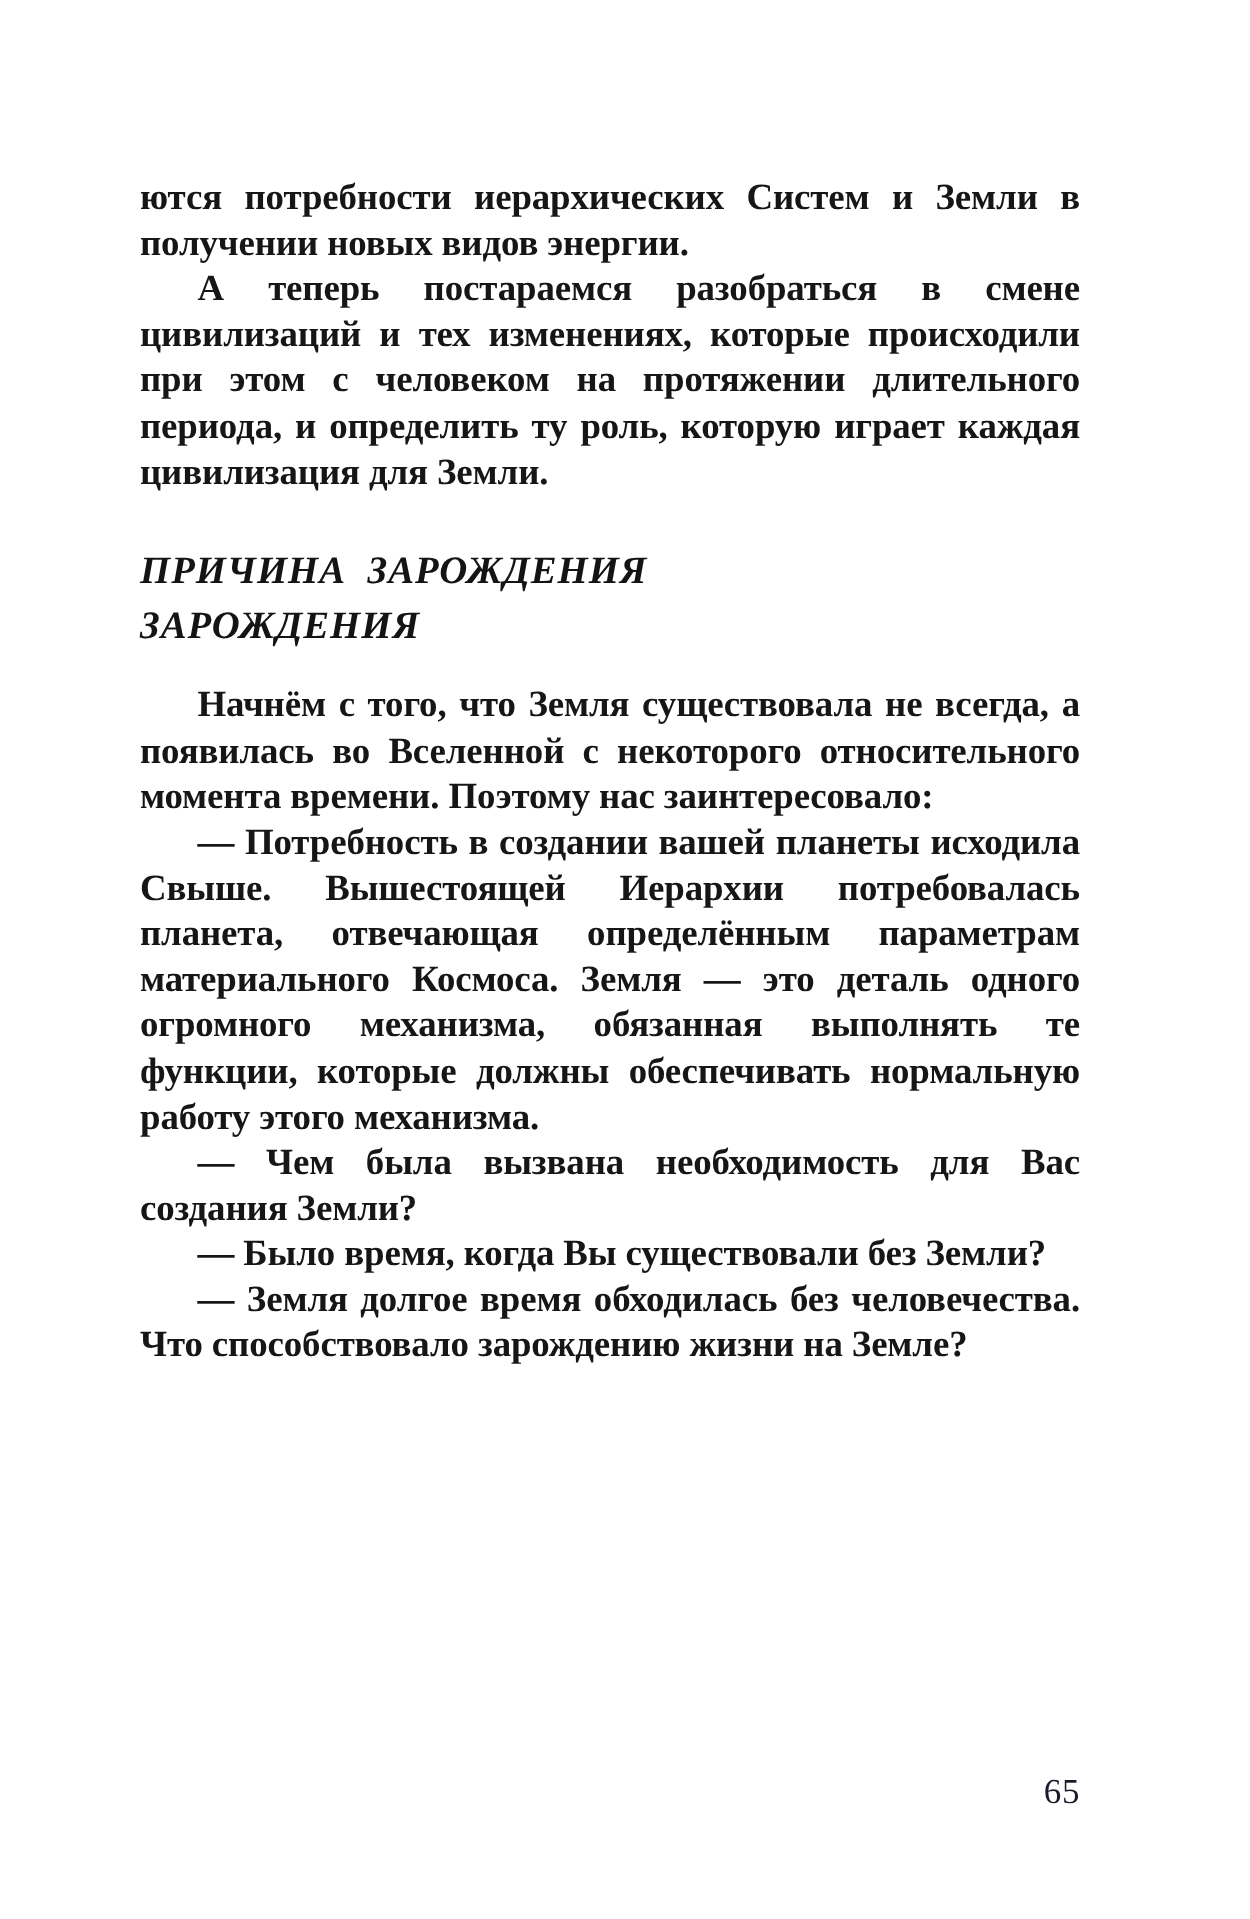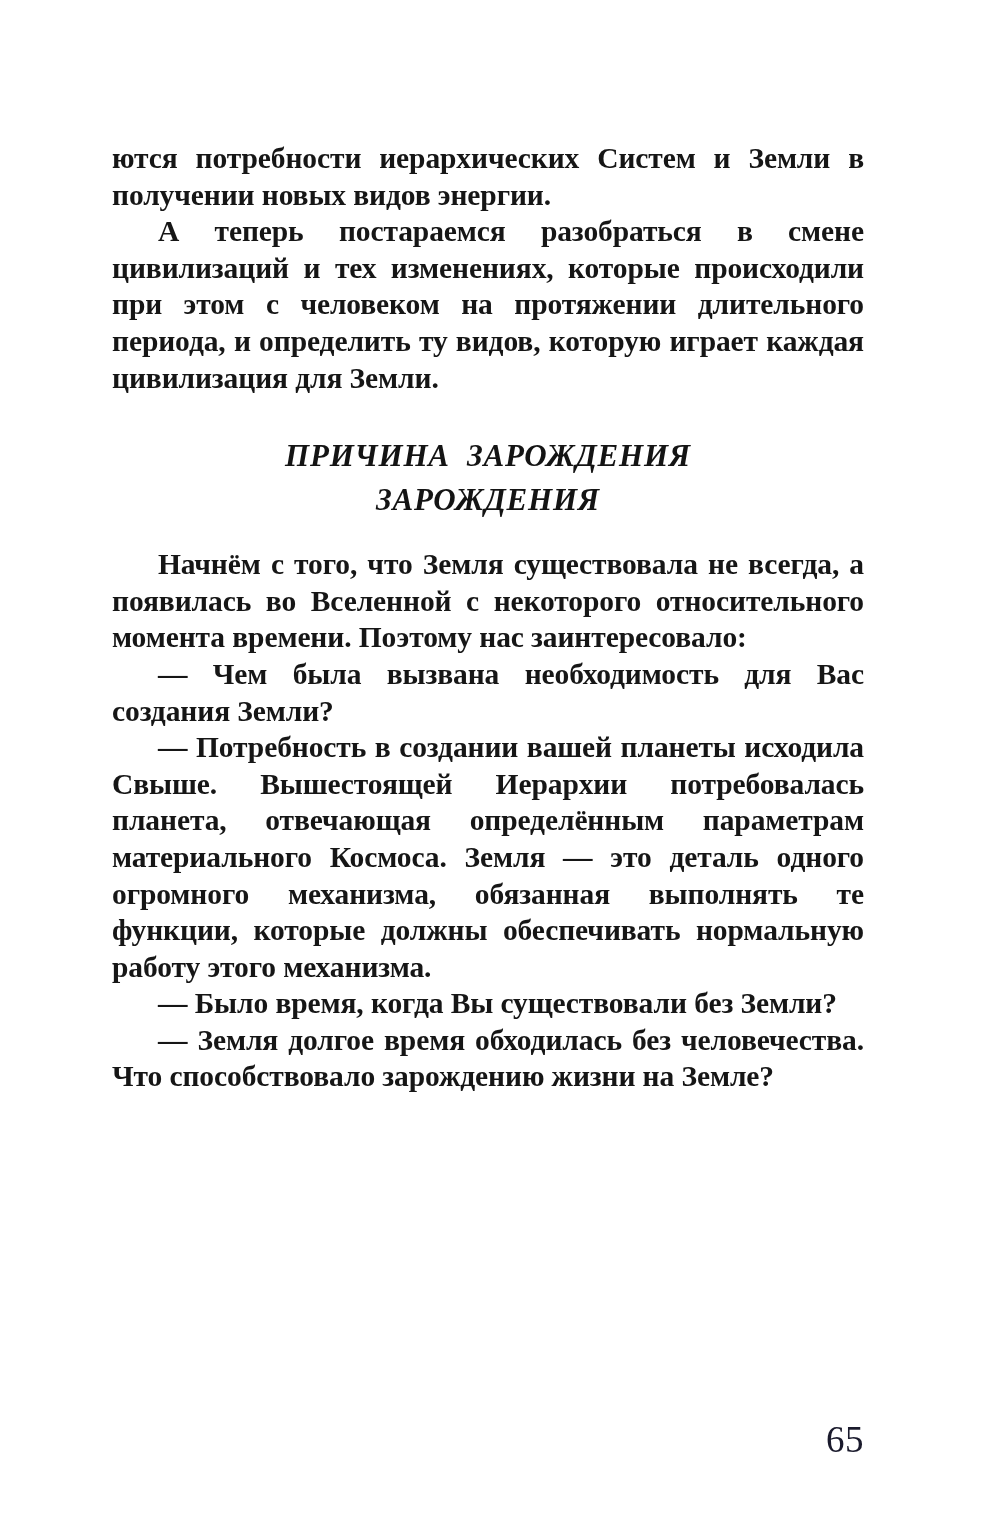--- a/index.html
+++ b/index.html
@@ -60,64 +60,64 @@
     width: 100%;
   }
 
   .section-heading {
     font-family: "Liberation Serif", "DejaVu Serif", serif;
     font-weight: bold;
     font-style: italic;
     font-size: 31px;
     line-height: 44px;
     color: #141414;
-    text-align: center;
+    text-align: left;
     margin: 0;
     letter-spacing: 0.8px;
     padding-top: 38px;
     padding-bottom: 24px;
     font-stretch: condensed;
   }
 
   .section-heading .hd-line {
     display: block;
     white-space: pre;
   }
 
   .page-number {
     position: absolute;
     right: 136px;
     top: 1418px;
     font-family: "Liberation Serif", "DejaVu Serif", serif;
-    font-size: 37px;
+    font-size: 28px;
     color: #1a1a2c;
     letter-spacing: 0.5px;
   }
 </style>
 </head>
 <body>
 
 <div class="page">
 
   <div class="text-block">
 
     <p class="para cont">ются потребности иерархических Систем и Земли в получении новых видов энергии.</p>
 
-    <p class="para indent">А теперь постараемся разобраться в смене цивилизаций и тех изменениях, которые происходили при этом с человеком на протяжении длительного периода, и определить ту видов, которую играет каждая цивилизация для Земли.</p>
+    <p class="para indent">А теперь постараемся разобраться в смене цивилизаций и тех изменениях, которые происходили при этом с человеком на протяжении длительного периода, и определить ту роль, которую играет каждая цивилизация для Земли.</p>
 
     <h2 class="section-heading">
       <span class="hd-line">ПРИЧИНА  ЗАРОЖДЕНИЯ</span>
       <span class="hd-line">ЗАРОЖДЕНИЯ</span>
     </h2>
 
     <p class="para indent">Начнём с того, что Земля существовала не всегда, а появилась во Вселенной с некоторого относительного момента времени. Поэтому нас заинтересовало:</p>
 
+    <p class="para indent">— Потребность в создании вашей планеты исходила Свыше. Вышестоящей Иерархии потребовалась планета, отвечающая определённым параметрам материального Космоса. Земля — это деталь одного огромного механизма, обязанная выполнять те функции, которые должны обеспечивать нормальную работу этого механизма.</p>
+
     <p class="para indent">— Чем была вызвана необходимость для Вас создания Земли?</p>
-
-    <p class="para indent">— Потребность в создании вашей планеты исходила Свыше. Вышестоящей Иерархии потребовалась планета, отвечающая определённым параметрам материального Космоса. Земля — это деталь одного огромного механизма, обязанная выполнять те функции, которые должны обеспечивать нормальную работу этого механизма.</p>
 
     <p class="para indent">— Было время, когда Вы существовали без Земли?</p>
 
 
     <p class="para indent">— Земля долгое время обходилась без человечества. Что способствовало зарождению жизни на Земле?</p>
 
 
   </div>
 
   <div class="page-number">65</div>

